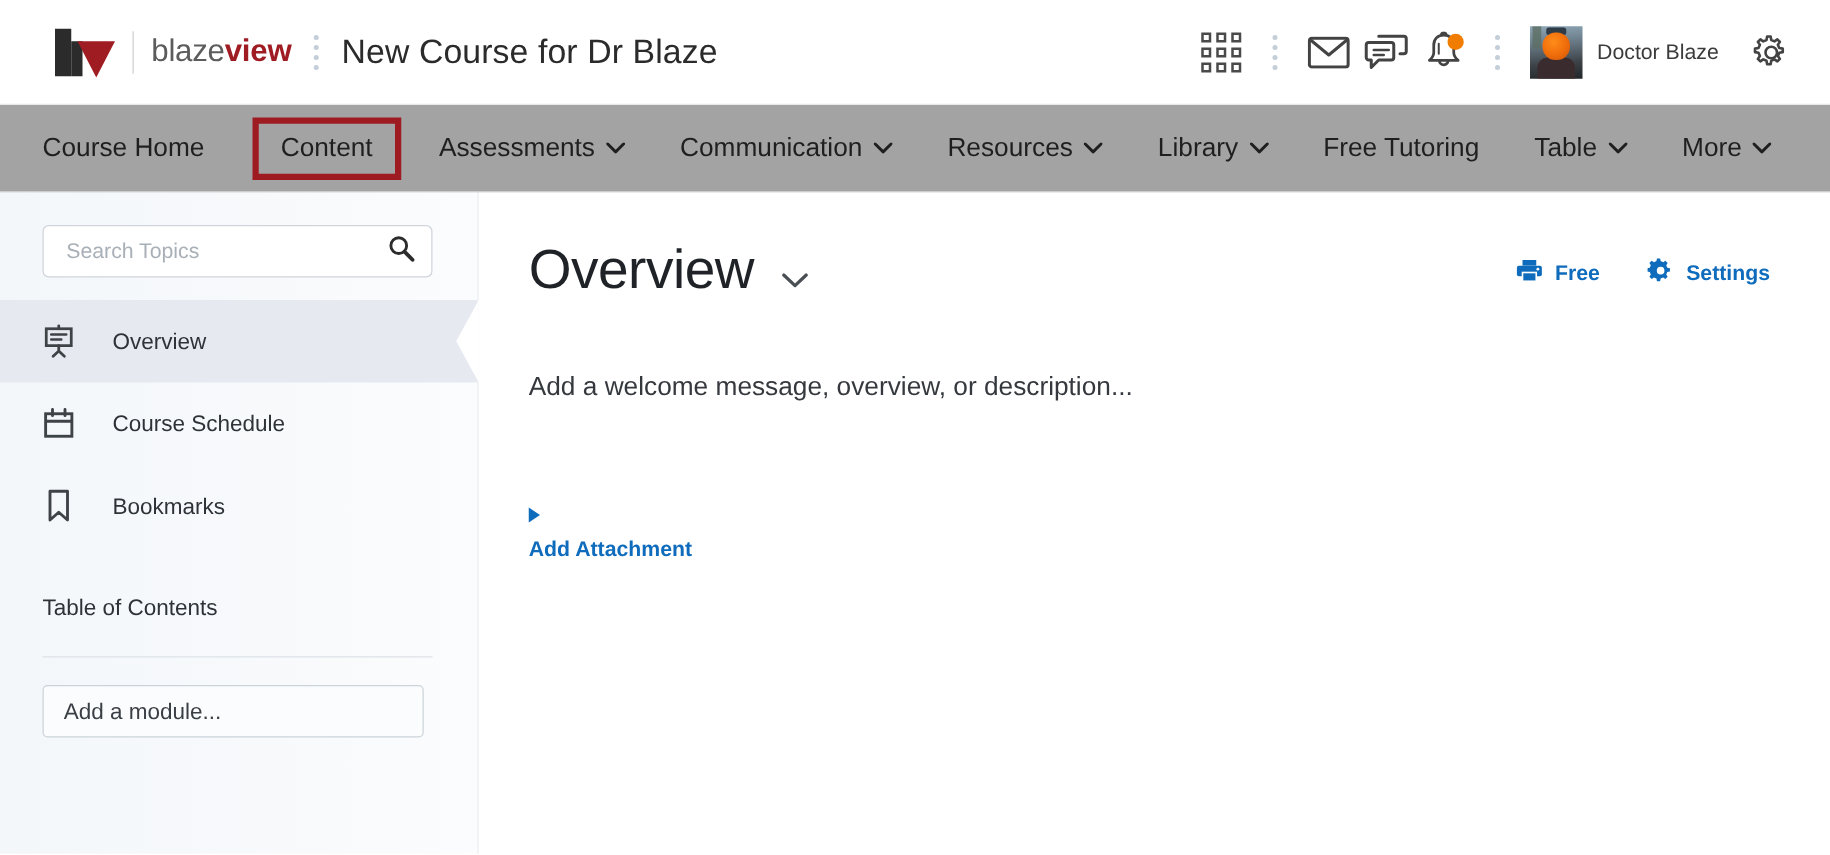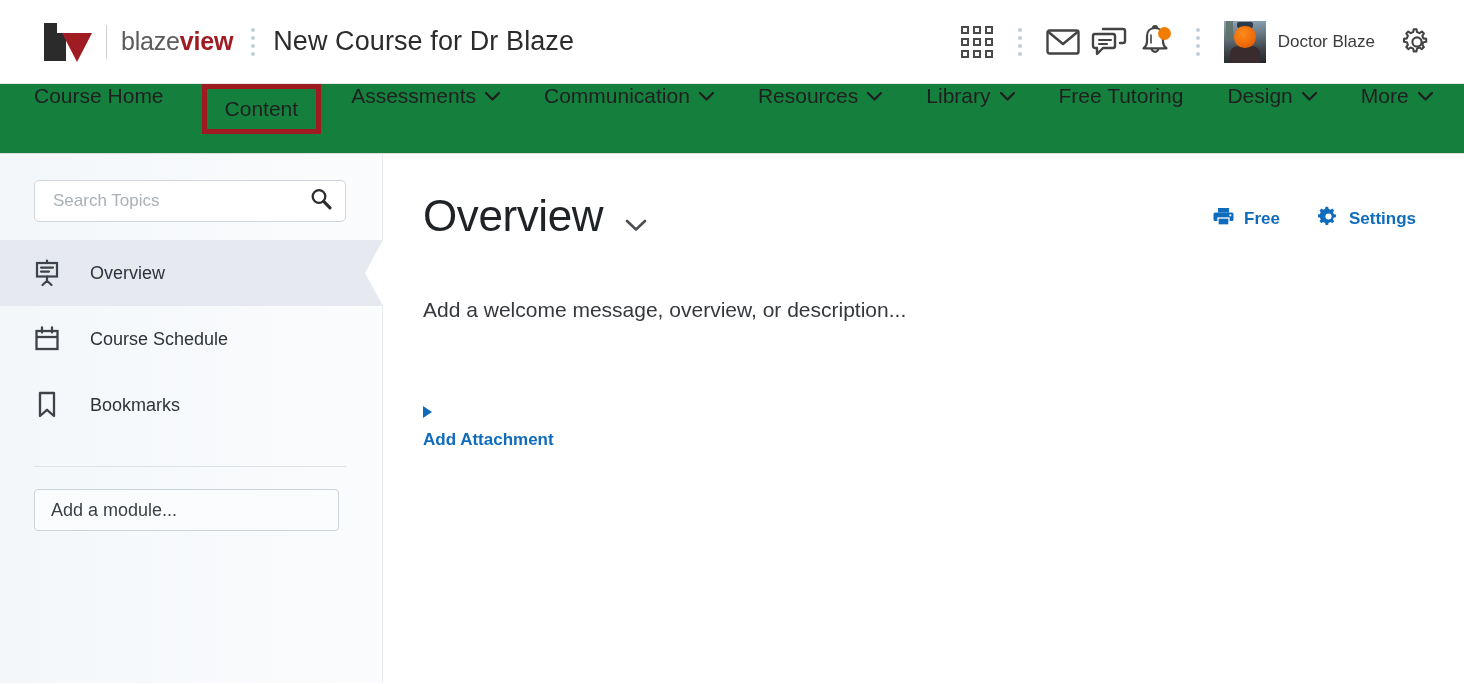--- a/index.html
+++ b/index.html
@@ -98,23 +98,23 @@
   }
   .avatar .tree {
     position: absolute; left: 2px; top: 0; width: 7px; height: 18px;
     background: #5d6e63; opacity: .8;
   }
   .user-name { font-size: 17px; color: #3b3b3b; margin-right: 19px; white-space: nowrap; }
 
   
   .navbar {
     position: relative; height: 70px;
-    background: #15803d;
+    background: #a3a3a3;
     border-bottom: 1px solid #dcdcdc;
-    display: flex; align-items: flex-start;
+    display: flex; align-items: center;
     padding-left: 34px;
   }
   .nav-item {
     font-size: 21px; color: #1f1f1f;
     display: flex; align-items: center; gap: 9px;
     margin-right: 44px; white-space: nowrap; cursor: pointer;
   }
   .nav-item .chev { display: block; }
   .nav-item.highlighted {
     border: 5px solid #9e1b22;
@@ -344,21 +344,21 @@
     <svg class="chev" width="15" height="9" viewBox="0 0 15 9">
         <path d="M1 1 L7.5 7.5 L14 1" fill="none" stroke="#1f1f1f" stroke-width="2.3" stroke-linecap="round" stroke-linejoin="round"></path>
       </svg>
   </div>
 
   <div class="nav-item">
     <span>Free Tutoring</span>
   </div>
 
   <div class="nav-item">
-    <span>Design</span>
+    <span>Table</span>
     <svg class="chev" width="15" height="9" viewBox="0 0 15 9">
         <path d="M1 1 L7.5 7.5 L14 1" fill="none" stroke="#1f1f1f" stroke-width="2.3" stroke-linecap="round" stroke-linejoin="round"></path>
       </svg>
   </div>
 
   <div class="nav-item">
     <span>More</span>
     <svg class="chev" width="15" height="9" viewBox="0 0 15 9">
         <path d="M1 1 L7.5 7.5 L14 1" fill="none" stroke="#1f1f1f" stroke-width="2.3" stroke-linecap="round" stroke-linejoin="round"></path>
       </svg>
@@ -408,20 +408,21 @@
         <span class="side-icon">
           <svg width="28" height="30" viewBox="0 0 28 30">
             <path d="M7 3 h14 v23 l-7 -6.2 l-7 6.2 z" fill="none" stroke="#3e4347" stroke-width="2.3" stroke-linejoin="round"></path>
           </svg>
         </span>
         <span class="label">Bookmarks</span>
       </div>
 
     </div>
 
+    <div class="toc-title">Table of Contents</div>
     <div class="toc-divider"></div>
 
     <div class="add-module">
       <input type="text" placeholder="Add a module..." style="">
     </div>
 
   </div>
 
   <div class="main">
 

